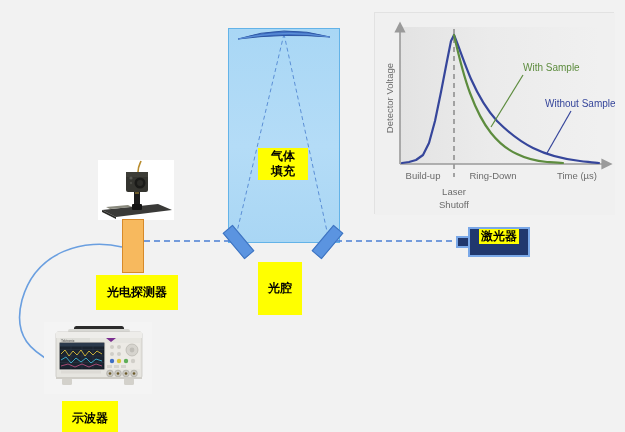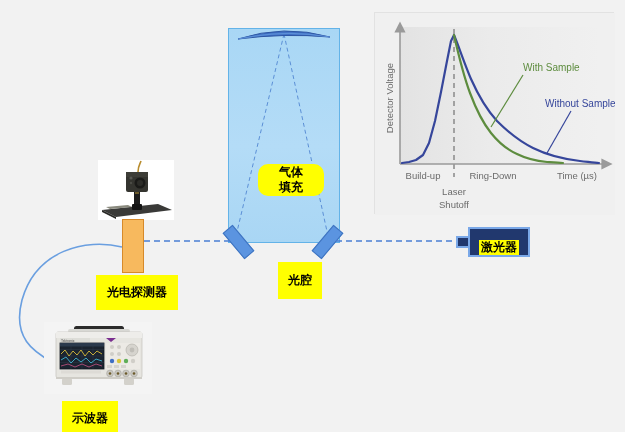--- a/index.html
+++ b/index.html
@@ -50,21 +50,21 @@
   }
   #mirror-left{left:232px;top:225px;transform:rotate(-40deg);}
   #mirror-right{left:321px;top:225px;transform:rotate(40deg);}
 
   
   #laser-box{
     position:absolute;left:468px;top:227px;width:62px;height:30px;
     background:#21386e;
     border:2px solid #7aa8e8;
     box-sizing:border-box;
-    display:flex;align-items:flex-end;justify-content:center;
+    display:flex;align-items:flex-start;justify-content:center;
     z-index:22;
   }
   #laser-box .hl-inline{
     background:#ffff00;color:#000;font-size:12px;font-weight:700;
     padding:0 2px;line-height:15px;
   }
   #laser-stub{
     position:absolute;left:456px;top:236px;width:14px;height:12px;
     background:#21386e;border:2px solid #7aa8e8;border-right:none;
     box-sizing:border-box;z-index:21;
@@ -116,24 +116,24 @@
   </svg>
 
   <svg id="cavity-top-mirror" viewBox="0 0 96 16">
     <path d="M2,13 Q48,-2 94,11 Q48,7 2,13 Z" fill="#3f6fc4" stroke="#2d56a3" stroke-width="1"></path>
     <path d="M2,13 Q48,3 94,11" fill="none" stroke="#5b8fd6" stroke-width="1.2"></path>
   </svg>
 
   <div class="mirror" id="mirror-left"></div>
   <div class="mirror" id="mirror-right"></div>
 
-  <div class="hl" style="left:258px;top:164px;width:46px;padding:1px 10px;border-radius:10px;">气体
+  <div class="hl" style="left:258px;top:148px;width:46px;padding:1px 2px;">气体
 填充</div>
 
-  <div class="hl" style="left:258px;top:262px;width:38px;padding:11px 3px;margin-left:20px;">光腔</div>
+  <div class="hl" style="left:258px;top:262px;width:38px;padding:19px 3px;">光腔</div>
 
   <svg id="beam-dashed">
     <line x1="144" y1="241" x2="232" y2="241" stroke="#4a7fd4" stroke-width="1.6" stroke-dasharray="6,4"></line>
     <line x1="336" y1="241" x2="456" y2="241" stroke="#4a7fd4" stroke-width="1.6" stroke-dasharray="6,4"></line>
   </svg>
 
   <svg id="wire">
     <path d="M122,247 C86,238 36,250 22,300 C12,338 34,352 52,362" fill="none" stroke="#6a9fe0" stroke-width="1.6"></path>
   </svg>
 

